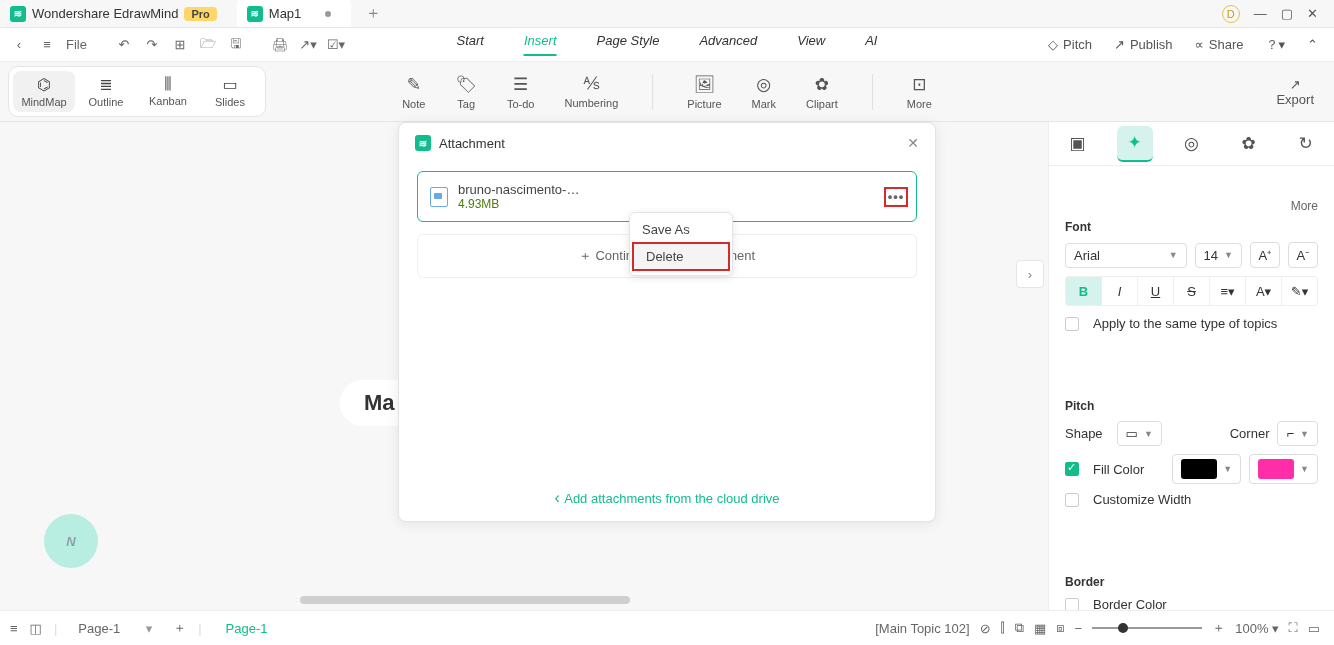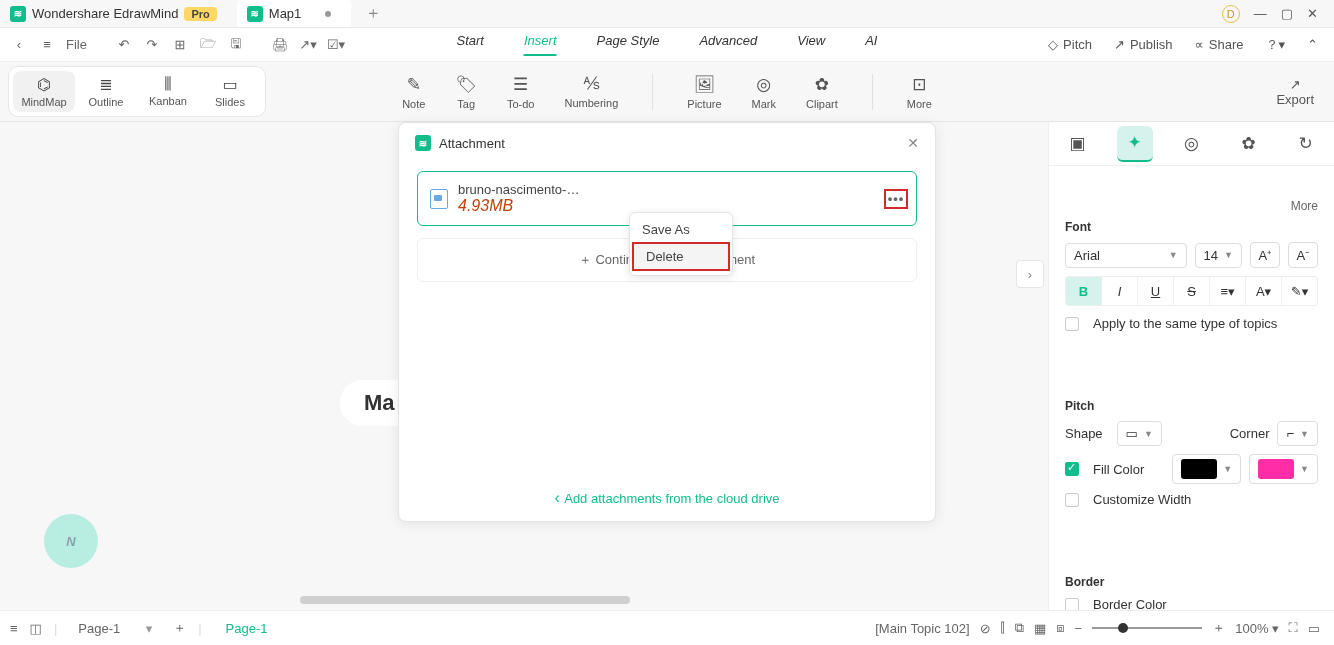--- a/index.html
+++ b/index.html
@@ -42,21 +42,21 @@
 .dlg-head { display:flex; align-items:center; gap:8px; padding:12px 16px; }
 .dlg-close { margin-left:auto; color:#888; cursor:pointer; font-size:14px; }
 .dlg-body { padding:8px 18px; }
 .attrow { display:flex; gap:14px; }
 .attcard { flex:1; border:1px solid #e3e3e3; border-radius:6px; padding:10px 12px; display:flex; align-items:center; gap:10px; position:relative; }
 .attcard.sel { border-color:#11bd8d; }
 .fileico { width:18px; height:20px; border:1px solid #6aa9e8; border-radius:2px; position:relative; }
 .fileico:after { content:""; position:absolute; left:3px; top:5px; width:8px; height:6px; background:#6aa9e8; border-radius:1px; }
 .att-text { display:flex; flex-direction:column; overflow:hidden; }
 .att-name { color:#444; white-space:nowrap; overflow:hidden; text-overflow:ellipsis; max-width:130px; }
-.att-size { color:#c2410c; font-size:16px;font-style:italic; }
+.att-size { color:#4d7c0f; font-size:12px; }
 .moredots { position:absolute; right:8px; top:50%; transform:translateY(-50%); width:24px; height:20px; border:2px solid #d42a2a; display:flex; align-items:center; justify-content:center; color:#666; letter-spacing:1px; cursor:pointer; font-weight:bold; }
 .addmore { margin-top:12px; border:1px solid #eee; border-radius:6px; padding:12px; text-align:center; color:#666; cursor:pointer; }
 .ctxmenu { position:absolute; left:629px; top:90px; width:104px; background:#fff; border:1px solid #e3e3e3; border-radius:6px; box-shadow:0 2px 8px rgba(0,0,0,0.1); padding:4px 0; }
 .ctxitem { padding:5px 12px; cursor:pointer; color:#444; }
 .ctxitem.hl { border:2px solid #d42a2a; background:#f4f4f4; margin:0 2px; }
 .cloudlink { position:absolute; bottom:14px; left:0; right:0; text-align:center; color:#11bd8d; cursor:pointer; }
 .cloudlink:before { content:"‹ "; font-size:16px; }
 .side-rail { position:absolute; right:290px; top:138px; width:28px; height:28px; border:1px solid #e5e5e5; border-radius:4px; background:#fff; display:flex; align-items:center; justify-content:center; color:#888; cursor:pointer; }
 .sidepanel { position:absolute; right:0; top:122px; bottom:35px; width:286px; background:#fff; border-left:1px solid #eee; overflow:hidden; }
 .sp-tabs { display:flex; justify-content:space-around; align-items:center; height:44px; border-bottom:1px solid #eee; }

